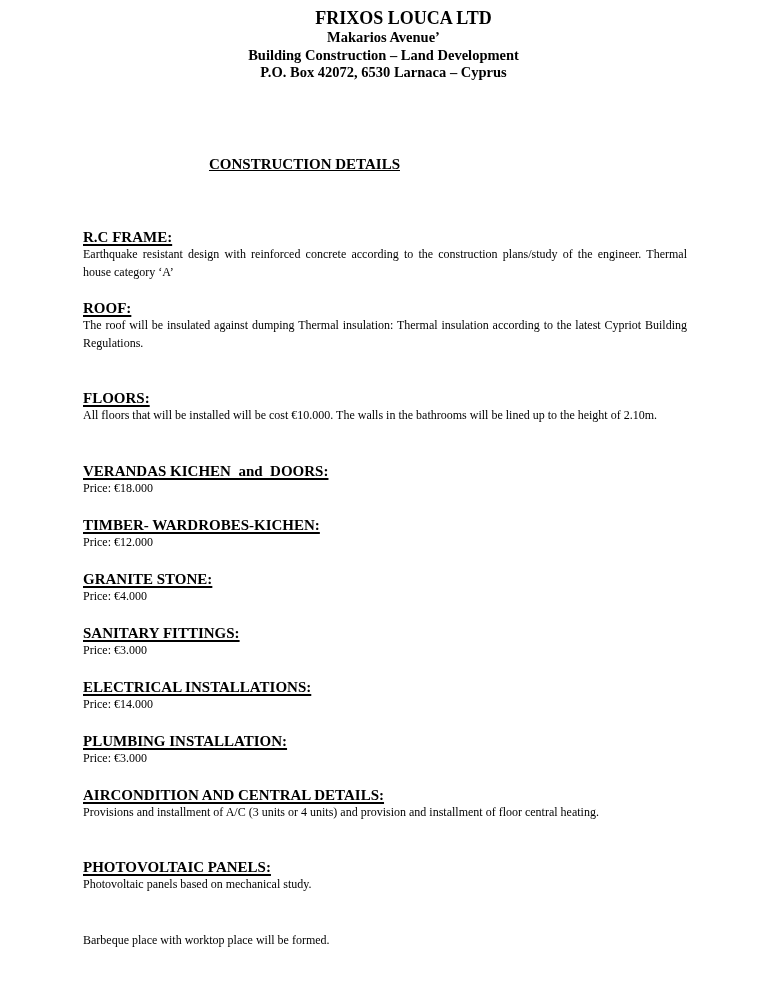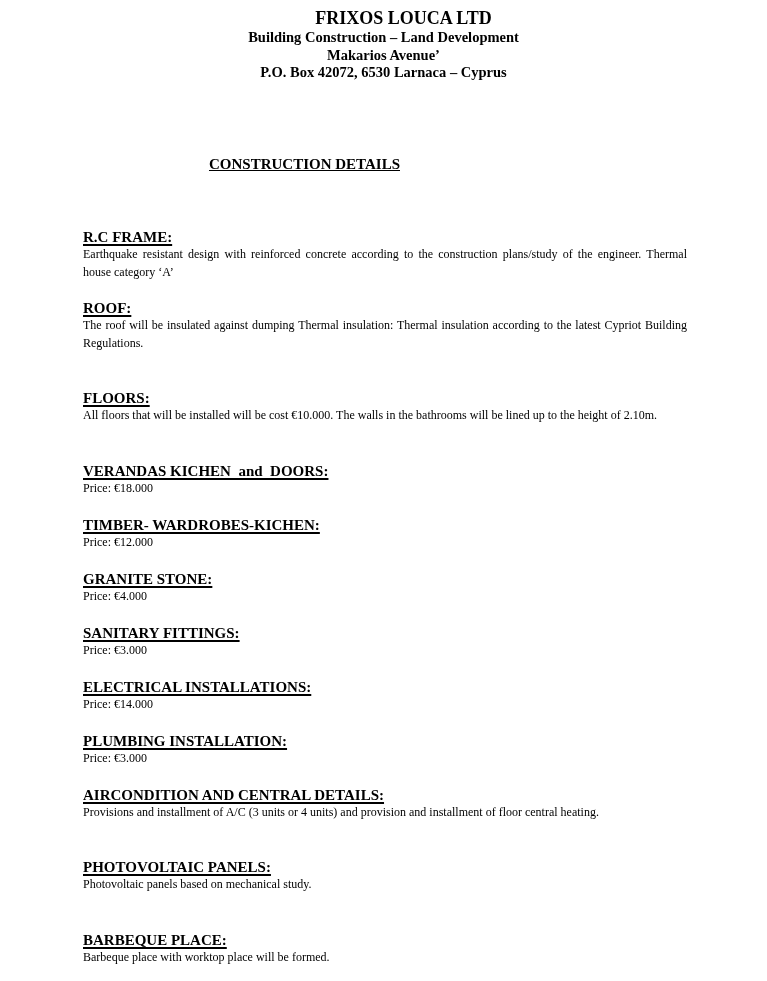--- a/index.html
+++ b/index.html
@@ -65,22 +65,22 @@
     }
     .section-body p {
       margin: 0;
     }
   </style>
 </head>
 <body>
 
 <div class="header">
   <div class="company-name">FRIXOS LOUCA LTD</div>
+  <div class="header-line">Makarios Avenue’</div>
   <div class="header-line">Building Construction – Land Development</div>
-  <div class="header-line">Makarios Avenue’</div>
   <div class="header-line">P.O. Box 42072, 6530 Larnaca – Cyprus</div>
 </div>
 
 <div class="doc-title">
   <span>CONSTRUCTION DETAILS</span>
 </div>
 
 <div class="section" style="top:229px;">
   <div class="section-heading">R.C FRAME:</div>
   <div class="section-body">
@@ -152,17 +152,16 @@
 </div>
 
 <div class="section" style="top:859px;">
   <div class="section-heading">PHOTOVOLTAIC PANELS:</div>
   <div class="section-body">
     <p>Photovoltaic panels based on mechanical study.</p>
   </div>
 </div>
 
 <div class="section" style="top:932px;">
-  <div class="section-heading">BARBEQUE PLACE:</div>
   <div class="section-body">
     <p>Barbeque place with worktop place will be formed.</p>
   </div>
 </div>
 
 </body></html>

